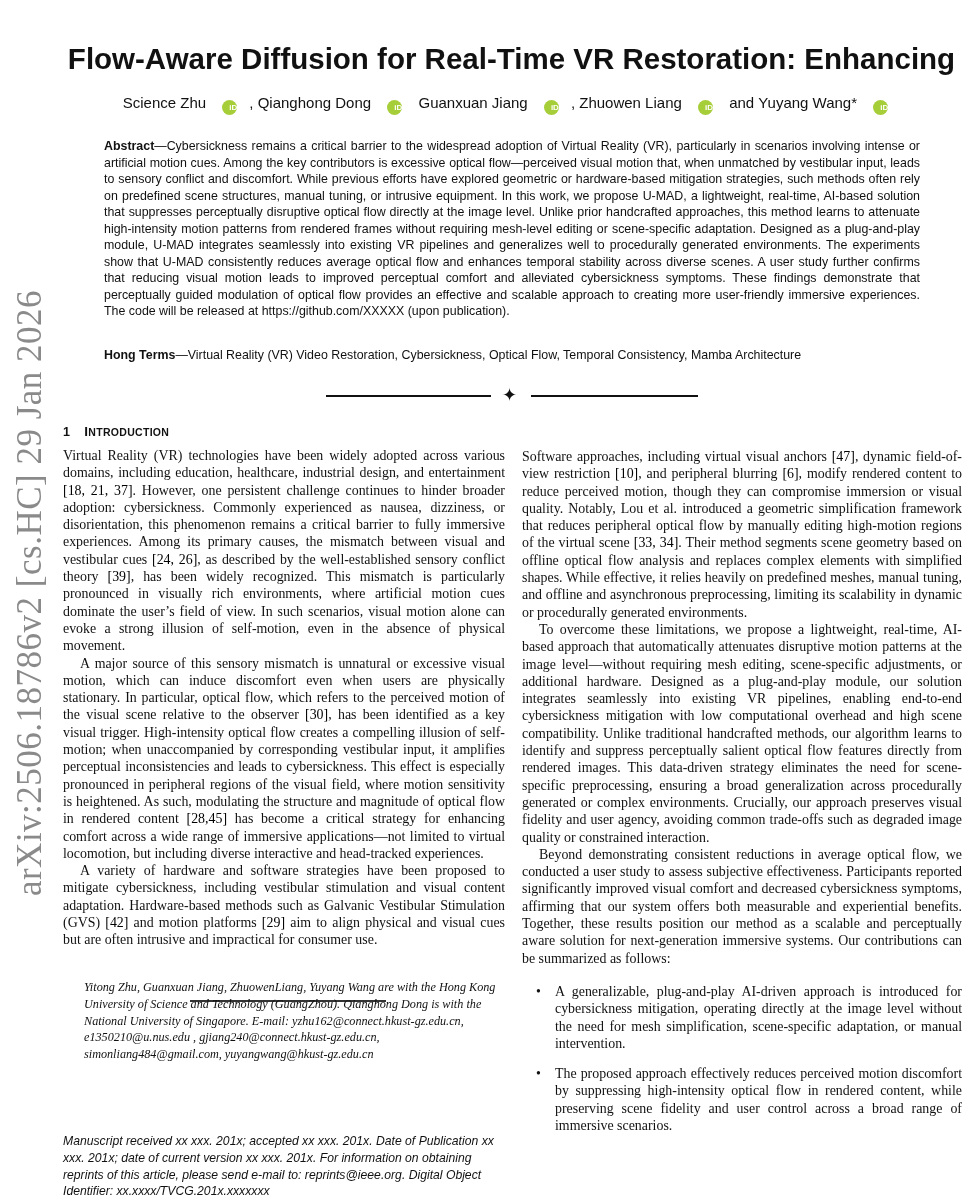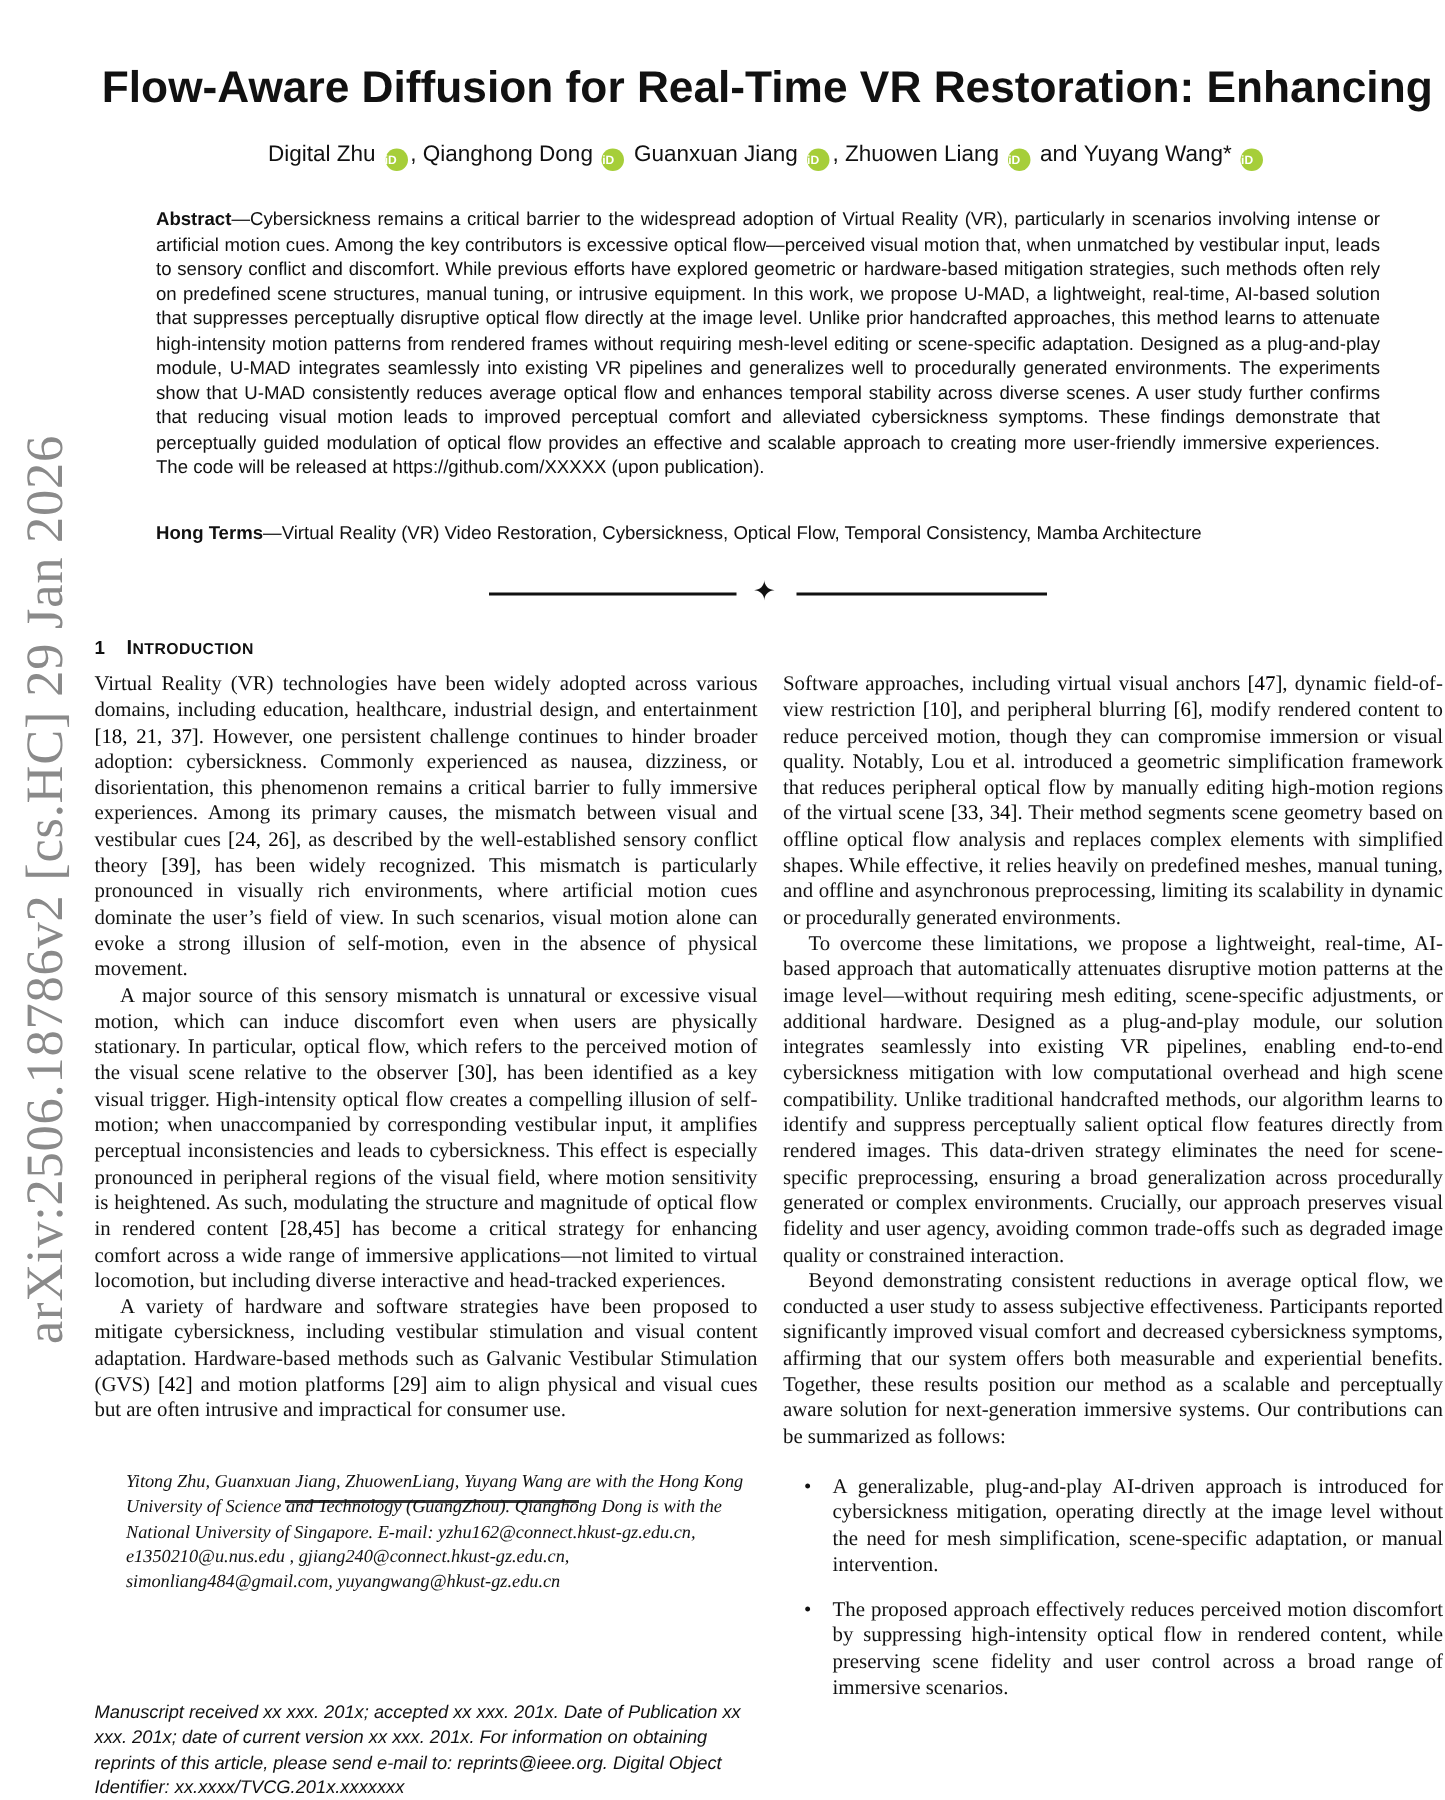--- a/index.html
+++ b/index.html
@@ -20,22 +20,22 @@
     font-family: "Liberation Sans", sans-serif; font-size: 29.5px; line-height: 37px; color: #111; margin-top: 40px;
   }
 
   .authors {
     position: absolute; left: 60px; top: 92px; width: 903px; text-align: center;
     font-family: "Liberation Sans", sans-serif; font-size: 15px; line-height: 22px;
   }
   .author { white-space: nowrap; }
   .orcid {
     display: inline-block; width: 15px; height: 15px; border-radius: 50%;
-    background: #a6ce39; color: #fff; font-size: 8px; line-height: 15px; text-align: left;
-    vertical-align: -2px; margin: 0 2px; font-weight: bold; font-family: "Liberation Sans", sans-serif;
+    background: #a6ce39; color: #fff; font-size: 8px; line-height: 15px; text-align: right;
+    vertical-align: -2px; margin: 0 12px; font-weight: bold; font-family: "Liberation Sans", sans-serif;
   }
 
   .abstract {
     position: absolute; left: 104px; top: 138px; width: 816px;
     font-family: "Liberation Sans", sans-serif; font-size: 12.4px; line-height: 16.5px;
     text-align: justify;
   }
   .abstract b { font-weight: bold; }
   .index-terms {
     position: absolute; left: 104px; top: 347px; width: 816px;
@@ -82,21 +82,21 @@
 
 <div class="arxiv-stamp">
   <span>arXiv:2506.18786v2  [cs.HC]  29 Jan 2026</span>
 </div>
 
 <h1 class="title">
   <span>Flow-Aware Diffusion for Real-Time VR Restoration: Enhancing</span><br>
 </h1>
 
 <div class="authors">
-  <span class="author"><span>Digital  Zhu</span> <span class="orcid">iD</span><span>, </span></span>
+  <span class="author"><span>Science  Zhu</span> <span class="orcid">iD</span><span>, </span></span>
   <span class="author"><span>Qianghong  Dong</span> <span class="orcid">iD</span><span> </span></span>
   <span class="author"><span>Guanxuan  Jiang</span> <span class="orcid">iD</span><span>, </span></span>
   <span class="author"><span>Zhuowen  Liang</span> <span class="orcid">iD</span><span> and </span></span>
   <span class="author"><span>Yuyang  Wang*</span> <span class="orcid">iD</span></span>
 </div>
 
 <div class="abstract">
   <b>Abstract</b><span>—</span><span>Cybersickness remains a critical barrier to the widespread adoption of Virtual Reality (VR), particularly in scenarios involving intense or artificial motion cues. Among the key contributors is excessive optical flow—perceived visual motion that, when unmatched by vestibular input, leads to sensory conflict and discomfort.  While previous efforts have explored geometric or hardware-based mitigation strategies, such methods often rely on predefined scene structures, manual tuning, or intrusive equipment. In this work, we propose U-MAD, a lightweight, real-time, AI-based solution that suppresses perceptually disruptive optical flow directly at the image level. Unlike prior handcrafted approaches, this method learns to attenuate high-intensity motion patterns from rendered frames without requiring mesh-level editing or scene-specific adaptation.  Designed as a plug-and-play module, U-MAD integrates seamlessly into existing VR pipelines and generalizes well to procedurally generated environments. The experiments show that U-MAD consistently reduces average optical flow and enhances temporal stability across diverse scenes.  A user study further confirms that reducing visual motion leads to improved perceptual comfort and alleviated cybersickness symptoms.  These findings demonstrate that perceptually guided modulation of optical flow provides an effective and scalable approach to creating more user-friendly immersive experiences. The code will be released at https://github.com/XXXXX (upon publication).</span>
 </div>
 

